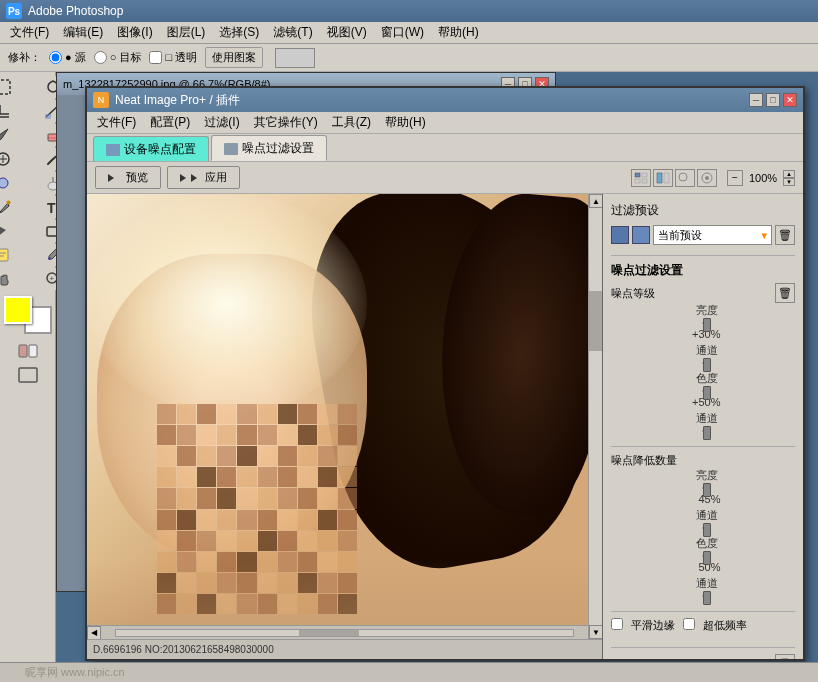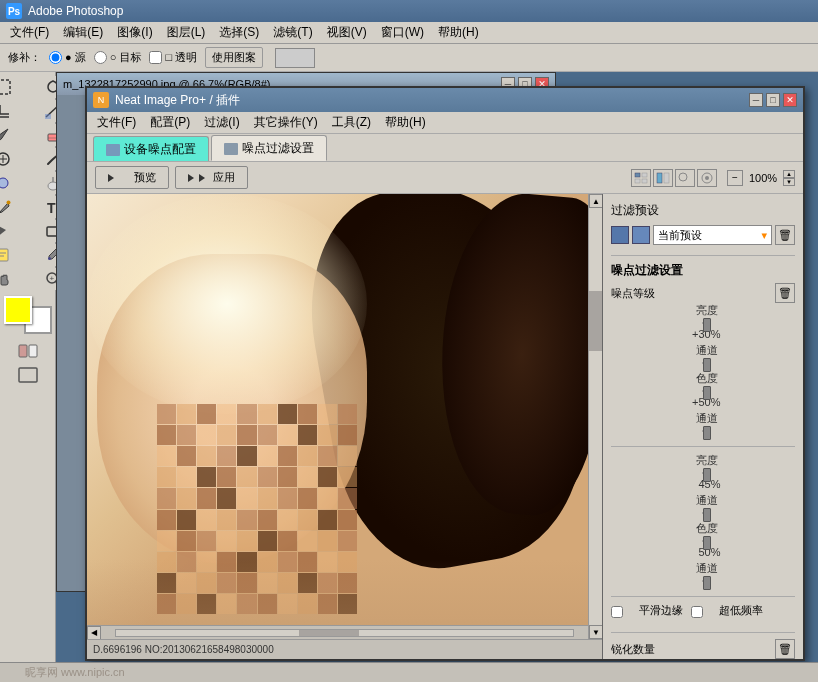--- a/index.html
+++ b/index.html
@@ -388,22 +388,22 @@
       background: #d4d0c8;
       border: 1px solid #888;
       display: flex; align-items: center; justify-content: center;
       cursor: pointer;
       font-size: 12px;
     }
     .trash-icon::before { content: '🗑'; font-size: 11px; }
 
     .checkbox-row {
       display: flex;
-      align-items: flex-end;
-      gap: 16px;
+      align-items: flex-start;
+      gap: 8px;
       margin-bottom: 4px;
     }
     .checkbox-row input[type=checkbox] { width: 12px; height: 12px; }
     .zoom-btn {
       width: 16px; height: 16px;
       background: #d4d0c8;
       border: 1px solid #888;
       display: flex; align-items: center; justify-content: center;
       cursor: pointer;
       font-size: 10px;
@@ -765,21 +765,21 @@
         </div>
         <div class="plugin-tab active">
           <span class="tab-icon" style="background:#8899aa;"></span>
           <span>噪点过滤设置</span>
         </div>
       </div>
 
       <div class="plugin-toolbar">
         <button class="plugin-toolbar-btn">
           <span class="btn-arrow"></span>
-          <span style="margin-left:16px;">预览</span>
+          <span style="margin-left:8px;">预览</span>
         </button>
         <button class="plugin-toolbar-btn">
           <span class="btn-arrow"></span>
           <span class="btn-step" style="margin-left:1px; border-left-color:#333;"></span>
           <span style="margin-left:4px;">应用</span>
         </button>
         <div style="flex:1;"></div>
 
         <div style="display:flex;gap:2px;align-items:center;">
           <div style="width:20px;height:18px;background:#d4d0c8;border:1px solid #888;display:flex;align-items:center;justify-content:center;cursor:pointer;">
@@ -1018,20 +1018,23 @@
               <div class="slider-track">
                 <div class="slider-thumb" style="left:45%;"></div>
               </div>
               <span class="slider-value"></span>
             </div>
           </div>
 
           <hr class="panel-divider">
 
           <div class="panel-section">
+            <div style="display:flex;align-items:center;justify-content:space-between;">
+              <span>噪点降低数量</span>
+            </div>
 
             <div class="panel-row">
               <span class="panel-label">亮度</span>
               <div class="slider-track">
                 <div class="slider-thumb" style="left:58%;"></div>
               </div>
               <span class="slider-value">45%</span>
             </div>
 
             <div class="panel-row">

